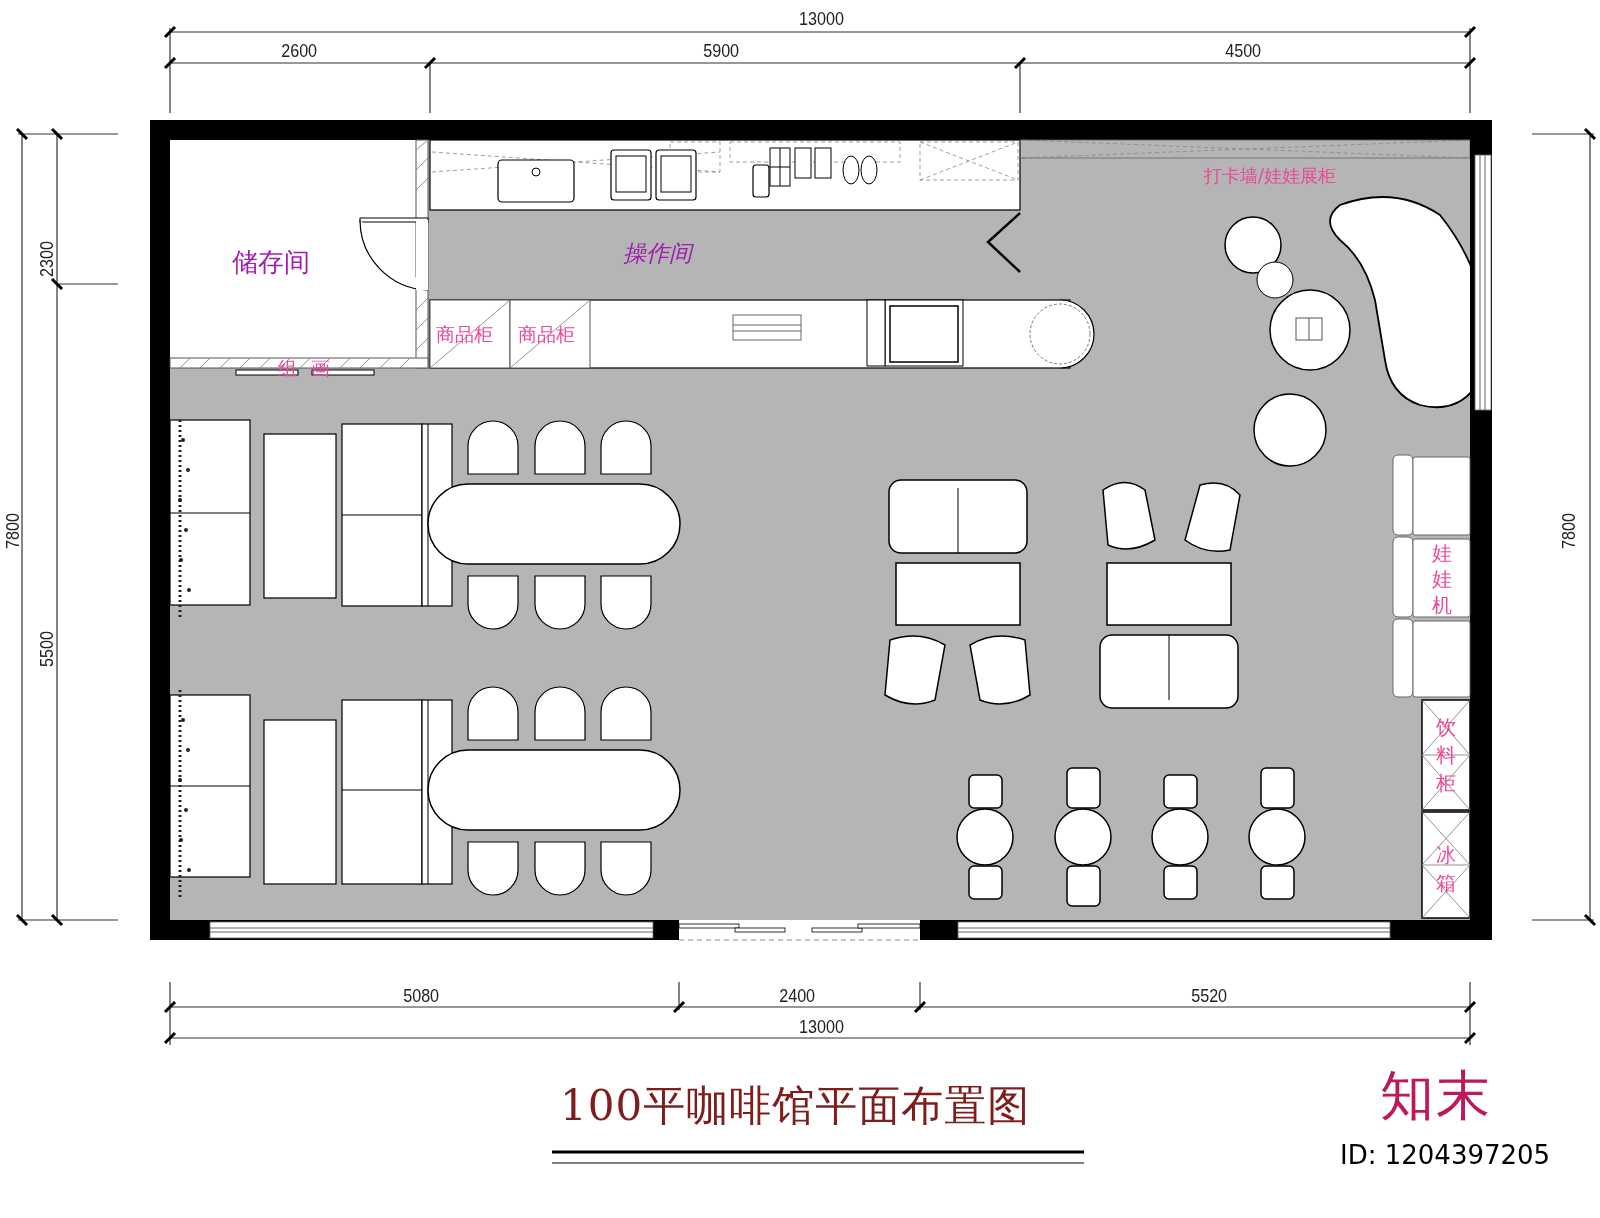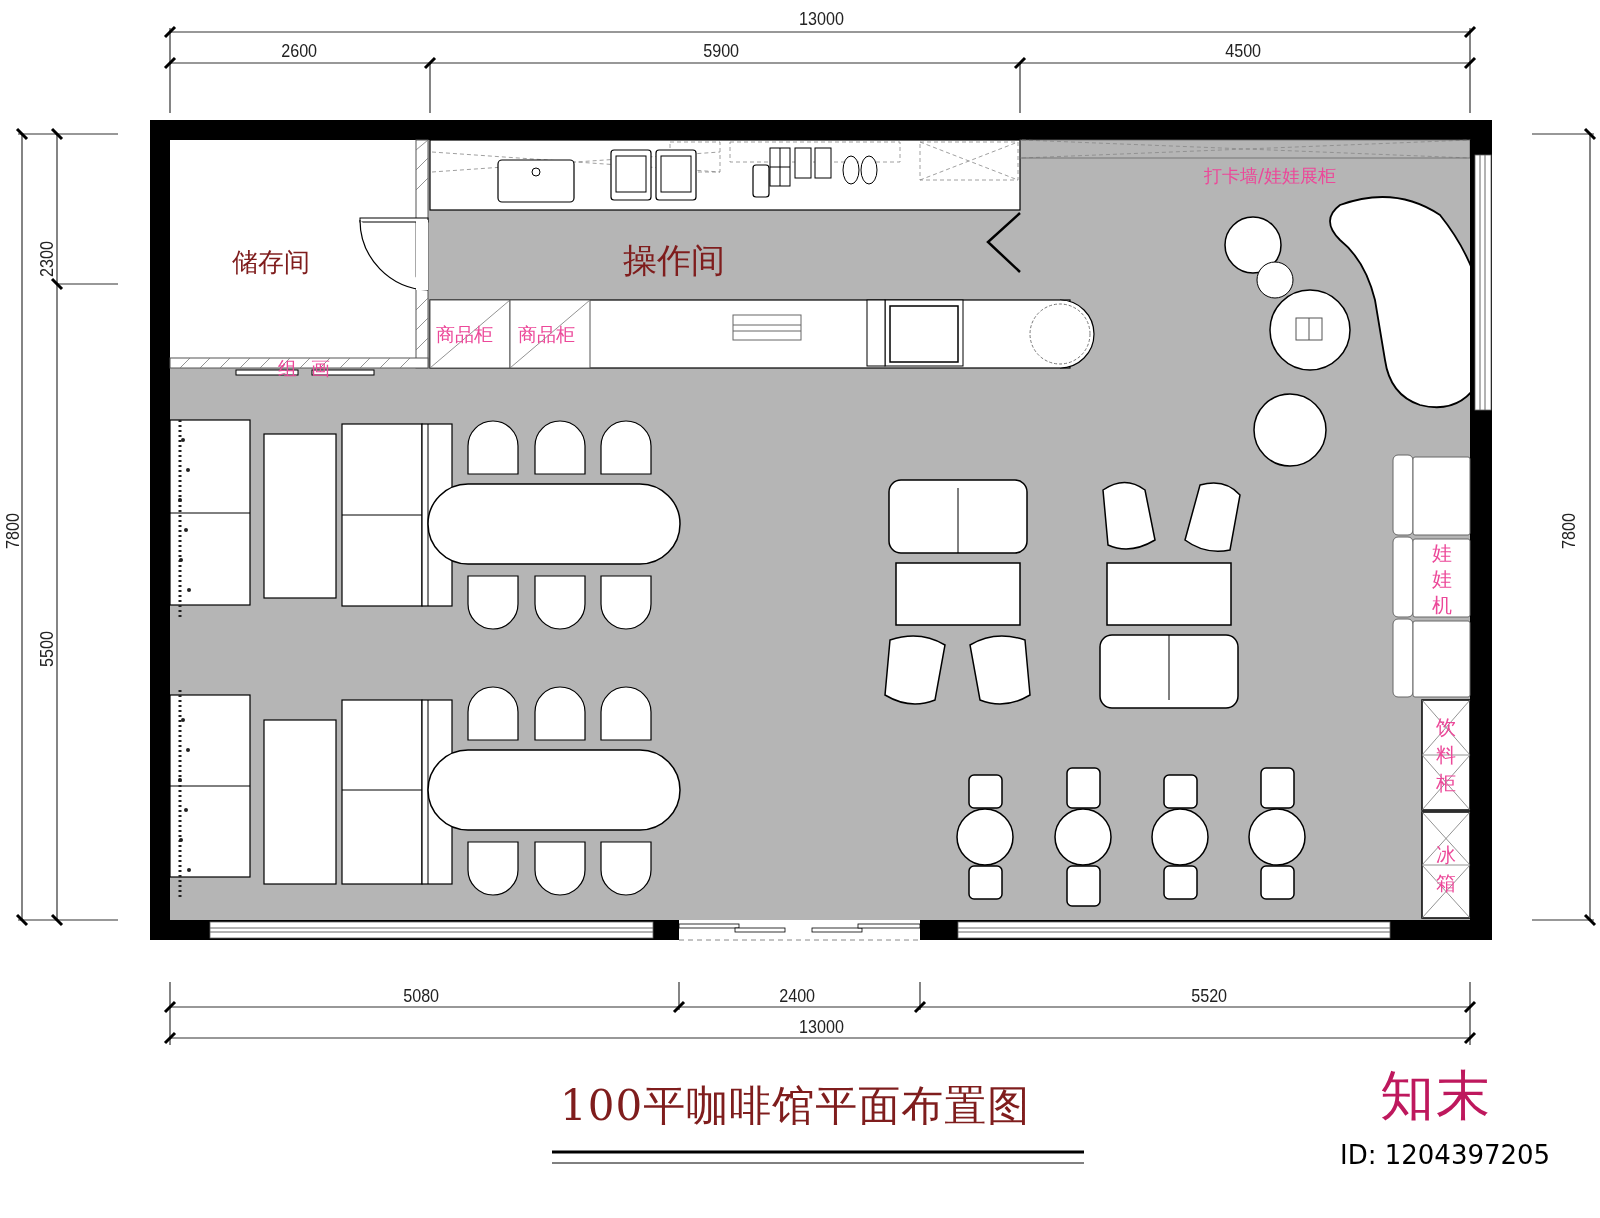--- a/index.html
+++ b/index.html
@@ -1,21 +1,21 @@
 <!DOCTYPE html>
 <html><head>
 <meta charset="utf-8">
 <style>
   html, body { margin:0; padding:0; background:#ffffff; }
   body { width:1600px; height:1218px; position:relative; overflow:hidden;
          font-family:"DejaVu Sans", sans-serif; color:#000; }
   .dim-text { position:absolute; font-family:"Liberation Sans Narrow","Liberation Sans", sans-serif;
               font-size:19px; color:#222; transform:scaleX(0.85); transform-origin:center; white-space:nowrap; }
   .vtext { transform:rotate(-90deg) scaleX(0.85); }
-  .label-cn { position:absolute; font-size:24px; color:#7f1d1d; white-space:nowrap;text-align:center; }
+  .label-cn { position:absolute; font-size:24px; color:#a21caf; white-space:nowrap;text-align:center; }
   .label-sm { position:absolute; font-size:19px; color:#ec4899; white-space:nowrap; }
   .serif { font-family:"DejaVu Serif","Liberation Serif", serif; }
   .title { position:absolute; left:560px; top:1078px; font-family:"DejaVu Serif","Liberation Serif", serif;
            font-size:42px; letter-spacing:1px; color:#7f1d1d; }
   .wm { position:absolute; color:#cfcfcf; font-family:"DejaVu Sans", sans-serif; }
   svg { position:absolute; left:0; top:0; }
 </style>
 </head>
 <body>
 
@@ -306,21 +306,21 @@
 <div class="dim-text" style="left:776px;top:985px;">2400</div>
 <div class="dim-text" style="left:1188px;top:985px;">5520</div>
 <div class="dim-text" style="left:795px;top:1016px;">13000</div>
 
 <div class="dim-text vtext" style="left:-8px;top:520px;">7800</div>
 <div class="dim-text vtext" style="left:26px;top:248px;">2300</div>
 <div class="dim-text vtext" style="left:26px;top:638px;">5500</div>
 <div class="dim-text vtext" style="left:1548px;top:520px;">7800</div>
 
 <div class="label-cn" style="left:232px;top:245px;font-size:26px;">储存间</div>
-<div class="label-cn" style="left:623px;top:238px;font-size:34px;">操作间</div>
+<div class="label-cn" style="left:623px;top:238px;font-size:23px;font-style:italic;">操作间</div>
 <div class="label-sm" style="left:436px;top:322px;">商品柜</div>
 <div class="label-sm" style="left:518px;top:322px;">商品柜</div>
 <div class="label-sm" style="left:278px;top:356px;letter-spacing:4px;">组 画</div>
 <div class="label-sm serif" style="left:1204px;top:164px;font-size:18px;">打卡墙/娃娃展柜</div>
 
 <div class="label-sm serif" style="left:1432px;top:540px;font-size:20px;">娃</div>
 <div class="label-sm serif" style="left:1432px;top:566px;font-size:20px;">娃</div>
 <div class="label-sm serif" style="left:1432px;top:592px;font-size:20px;">机</div>
 
 <div class="label-sm serif" style="left:1436px;top:714px;font-size:20px;">饮</div>

